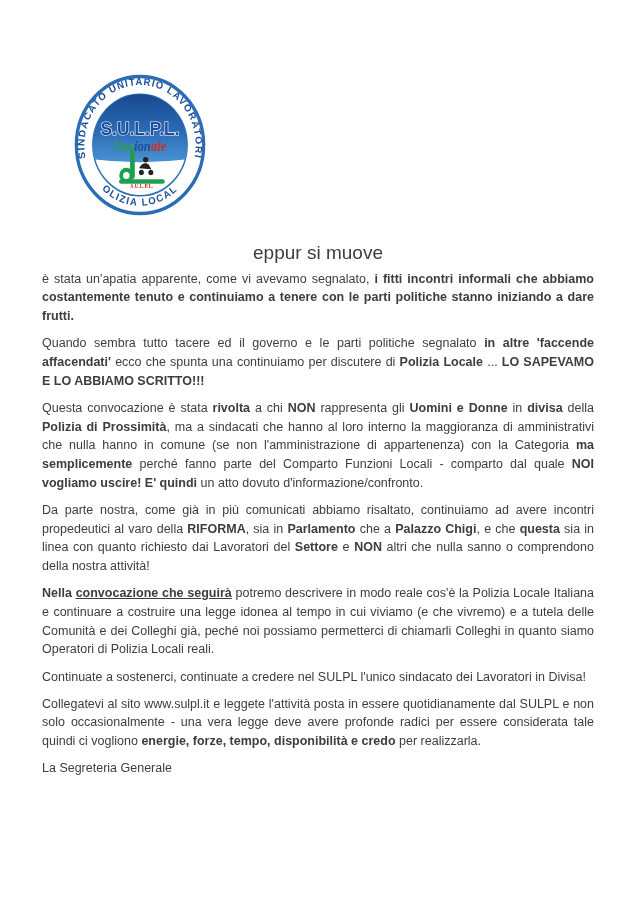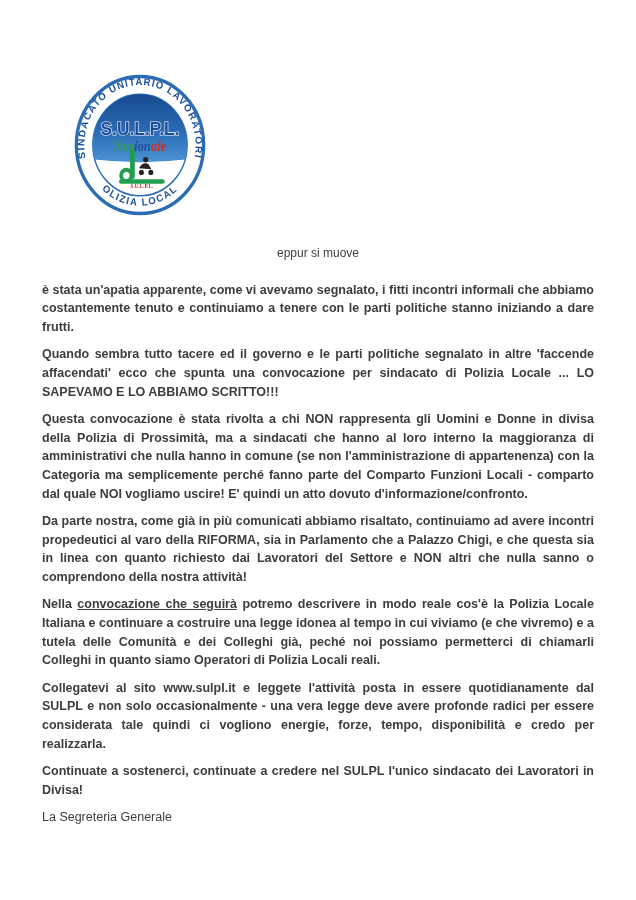--- a/index.html
+++ b/index.html
@@ -16,24 +16,24 @@
   .logo-wrap{position:absolute;left:74px;top:74px;width:132px;height:142px;}
   .logo-wrap svg{display:block;width:100%;height:100%;}
 
   
   .doc-body{
     position:absolute;left:42px;top:244px;width:552px;
     font-size:12.5px;line-height:18.7px;
     text-align:justify;
   }
   .doc-title{
-    text-align:center;margin:0 0 18px 0;font-weight:normal;font-size:12px;
+    text-align:center;margin:0 0 7px 0;font-weight:normal;font-size:19px;
   }
   .para{margin:0 0 8.5px 0;}
-  .para span{white-space:pre-wrap;font-weight:bold;}
+  .para span{white-space:pre-wrap;}
   .signature{margin-bottom:12px;}
   .dateline{margin-top:37px;}
 </style>
 </head>
 <body>
 
 <div class="page">
 
   <div class="logo-wrap">
     <svg viewBox="0 0 140 140" preserveAspectRatio="none">
@@ -86,29 +86,29 @@
 
       <text x="72" y="112.5" text-anchor="middle" font-size="5.5" font-weight="bold" font-family="Liberation Serif, serif" fill="#c6281c">S.U.L.P.L.</text>
     </svg>
   </div>
 
   <div class="doc-body">
     <p class="doc-title">eppur si muove</p>
 
     <p class="para"><span>è stata un'apatia apparente, come vi avevamo segnalato, </span><span style="font-weight: bold;">i fitti incontri informali che abbiamo costantemente tenuto e continuiamo a tenere con le parti politiche stanno iniziando a dare frutti.</span></p>
 
-    <p class="para"><span>Quando sembra tutto tacere ed il governo e le parti politiche segnalato </span><span style="font-weight: bold;">in altre 'faccende affacendati'</span><span> ecco che spunta una convocazione per sindacato di </span><span style="font-weight: bold;">Polizia Locale</span><span> ... </span><span style="font-weight: bold;">LO SAPEVAMO E LO ABBIAMO SCRITTO!!!</span></p>
+    <p class="para"><span>Quando sembra tutto tacere ed il governo e le parti politiche segnalato </span><span style="font-weight: bold;">in altre 'faccende affacendati'</span><span> ecco che spunta una continuiamo per discutere di </span><span style="font-weight: bold;">Polizia Locale</span><span> ... </span><span style="font-weight: bold;">LO SAPEVAMO E LO ABBIAMO SCRITTO!!!</span></p>
 
     <p class="para"><span>Questa convocazione è stata </span><span style="font-weight: bold;">rivolta</span><span> a chi </span><span style="font-weight: bold;">NON</span><span> rappresenta gli </span><span style="font-weight: bold;">Uomini e Donne</span><span> in </span><span style="font-weight: bold;">divisa</span><span> della </span><span style="font-weight: bold;">Polizia di Prossimità</span><span>, ma a sindacati che hanno al loro interno la maggioranza di amministrativi che nulla hanno in comune (se non l'amministrazione di appartenenza) con la Categoria </span><span style="font-weight: bold;">ma semplicemente</span><span> perché fanno parte del Comparto Funzioni Locali - comparto dal quale </span><span style="font-weight: bold;">NOI vogliamo uscire! E' quindi</span><span> un atto dovuto d'informazione/confronto.</span></p>
 
     <p class="para"><span>Da parte nostra, come già in più comunicati abbiamo risaltato, continuiamo ad avere incontri propedeutici al varo della </span><span style="font-weight: bold;">RIFORMA</span><span>, sia in </span><span style="font-weight: bold;">Parlamento</span><span> che a </span><span style="font-weight: bold;">Palazzo Chigi</span><span>, e che </span><span style="font-weight: bold;">questa</span><span> sia in linea con quanto richiesto dai Lavoratori del </span><span style="font-weight: bold;">Settore</span><span> e </span><span style="font-weight: bold;">NON</span><span> altri che nulla sanno o comprendono della nostra attività!</span></p>
 
     <p class="para"><span style="font-weight: bold;">Nella </span><span style="font-weight: bold; text-decoration: underline;">convocazione che seguirà</span><span> potremo descrivere in modo reale cos'è la Polizia Locale Italiana e continuare a costruire una legge idonea al tempo in cui viviamo (e che vivremo) e a tutela delle Comunità e dei Colleghi già, peché noi possiamo permetterci di chiamarli Colleghi in quanto siamo Operatori di Polizia Locali reali.</span></p>
 
+    <p class="para"><span>Continuate a sostenerci, continuate a credere nel SULPL l'unico sindacato dei Lavoratori in Divisa!</span></p>
+
     <p class="para"><span>Collegatevi al sito www.sulpl.it e leggete l'attività posta in essere quotidianamente dal SULPL e non solo occasionalmente - una vera legge deve avere profonde radici per essere considerata tale quindi ci vogliono </span><span style="font-weight: bold;">energie, forze, tempo, disponibilità e credo</span><span> per realizzarla.</span></p>
-
-    <p class="para"><span>Continuate a sostenerci, continuate a credere nel SULPL l'unico sindacato dei Lavoratori in Divisa!</span></p>
 
     <p class="para signature">La Segreteria Generale</p>
 
   </div>
 
 </div>
 
 </body></html>

